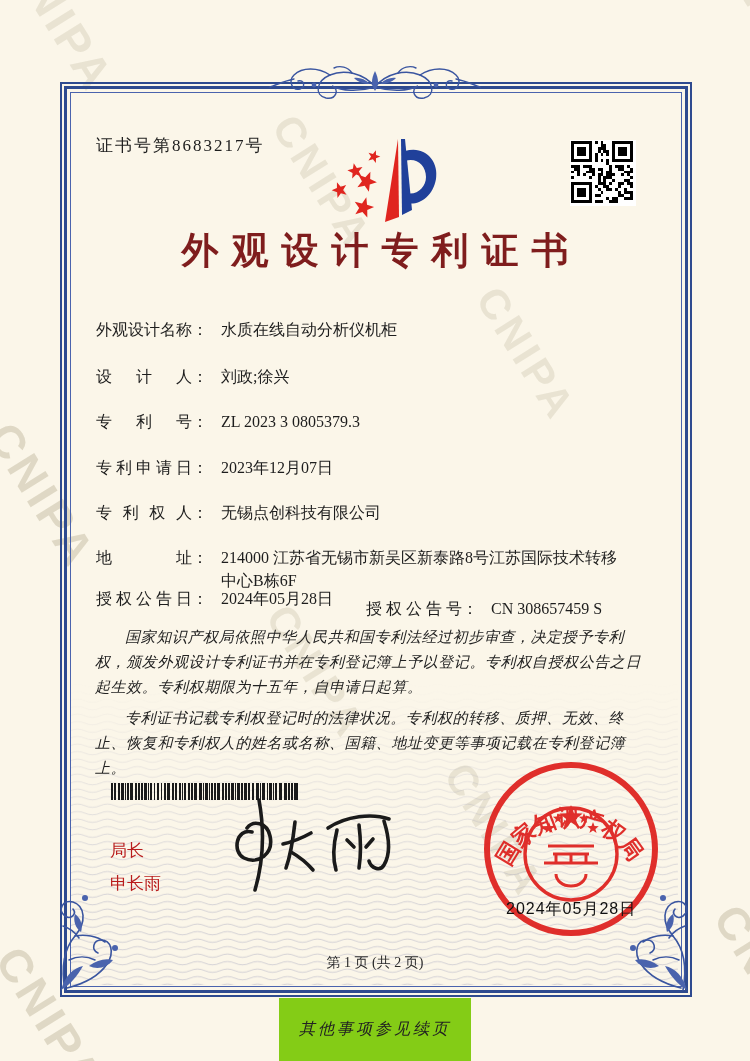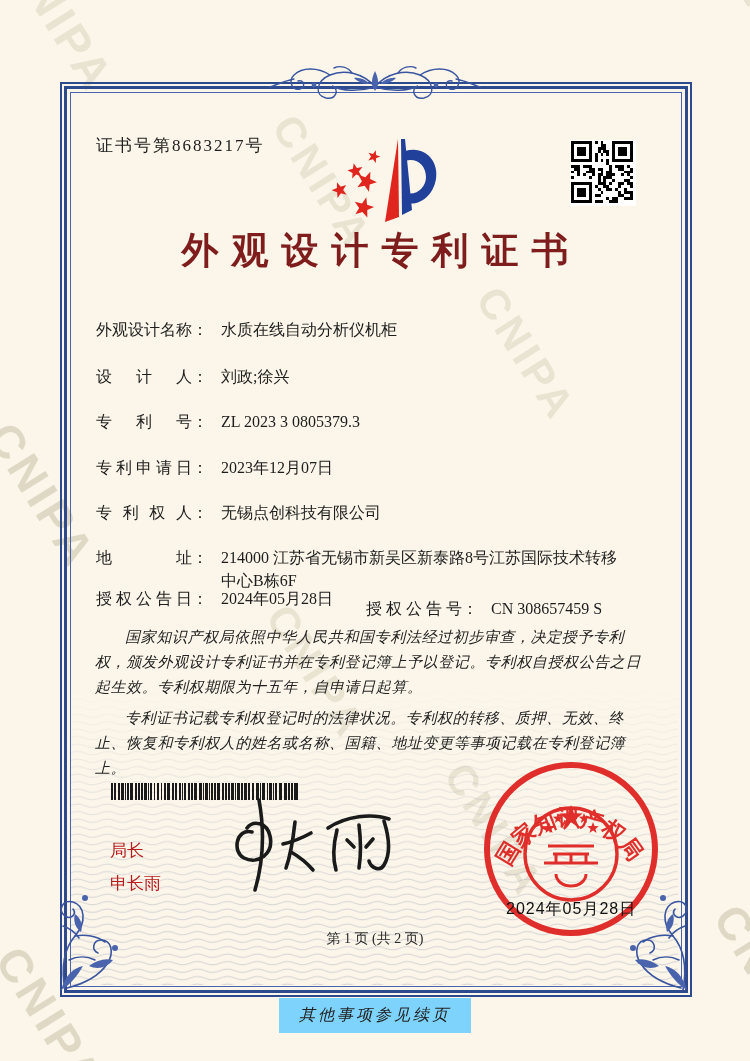--- a/index.html
+++ b/index.html
@@ -68,24 +68,24 @@
     position:absolute;left:110px;top:834px;z-index:3;
     font-family:"Liberation Sans", sans-serif;font-size:17px;line-height:33px;color:#b91c1c;
   }
   .signature{position:absolute;left:222px;top:792px;width:185px;height:102px;z-index:3;}
   .seal{position:absolute;left:482px;top:760px;width:178px;height:178px;z-index:3;opacity:.93;}
   .seal-date{
     position:absolute;left:506px;top:899px;z-index:4;
     font-family:"Liberation Sans", sans-serif;font-size:16px;letter-spacing:1px;color:#101010;
   }
   
-  .page-num{position:absolute;left:0;top:930px;width:750px;text-align:center;z-index:3;font-size:14px;color:#2a2a2a;}
+  .page-num{position:absolute;left:0;top:954px;width:750px;text-align:center;z-index:3;font-size:14px;color:#2a2a2a;}
   .cont-note{
     position:absolute;left:375px;top:998px;transform:translateX(-50%);z-index:3;
-    background:#7dd3fc;padding:7px 20px;font-size:16px;letter-spacing:3px;
+    background:#84cc16;padding:21px 20px;font-size:16px;letter-spacing:3px;
     font-style:italic;color:#222;white-space:nowrap;
   }
   .ornament-top{position:absolute;left:268px;top:61px;width:214px;height:44px;z-index:3;}
   .ornament-bl{position:absolute;left:55px;top:872px;width:78px;height:120px;z-index:3;}
   .ornament-br{position:absolute;left:615px;top:872px;width:78px;height:120px;z-index:3;transform:scaleX(-1);}
 </style>
 </head>
 <body>
 
 <div class="wm light" style="left:-20px;top:-8px;">CNIPA</div>

